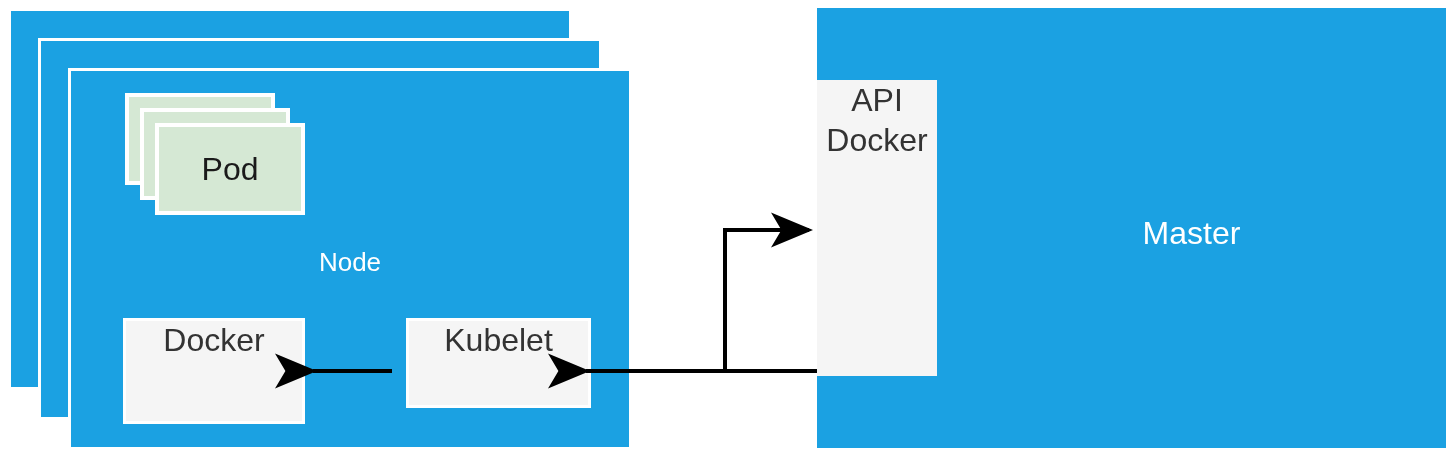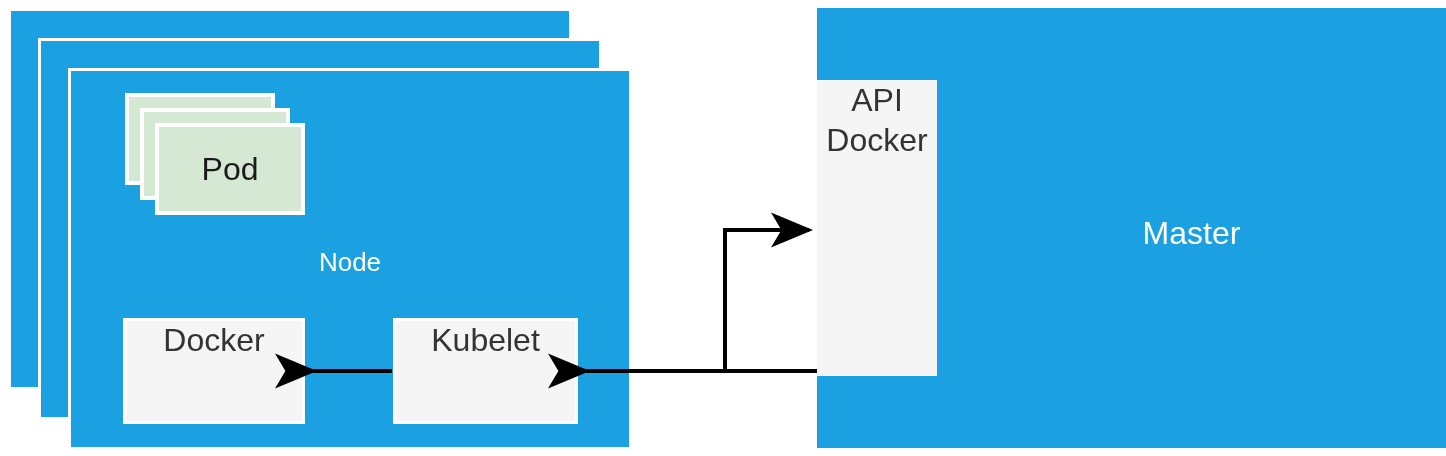--- a/index.html
+++ b/index.html
@@ -72,21 +72,21 @@
     box-sizing: border-box;
     border: 3px solid #ffffff;
     display: flex;
     justify-content: center;
     color: #333333;
     font-size: 32px;
     line-height: 38px;
     text-align: center;
   }
   .grey-box--docker   { left: 123px; top: 318px; width: 182px; height: 106px; }
-  .grey-box--kubelet  { left: 393px; top: 318px; width: 185px; height: 106px; }
+  .grey-box--kubelet  { left: 406px; top: 318px; width: 185px; height: 90px; }
   .grey-box--apiserver{
     left: 817px; top: 80px; width: 120px; height: 296px;
     border: 0;
   }
   .grey-box--apiserver .txt { line-height: 40px; }
 
   
   .master-panel {
     position: absolute;
     left: 817px;

